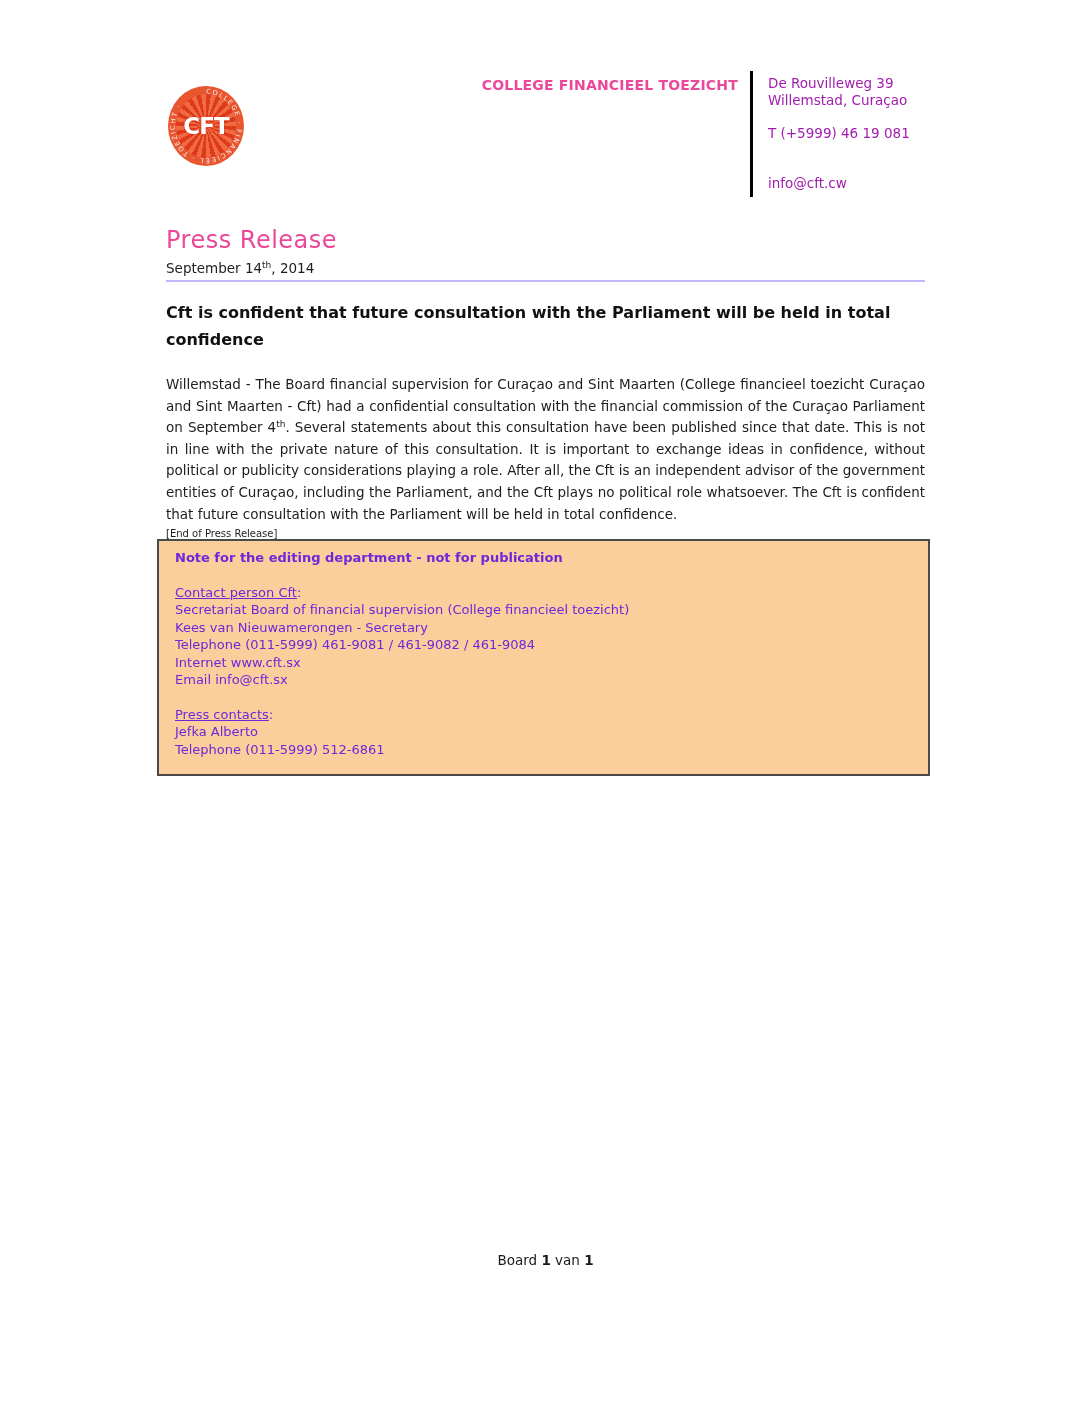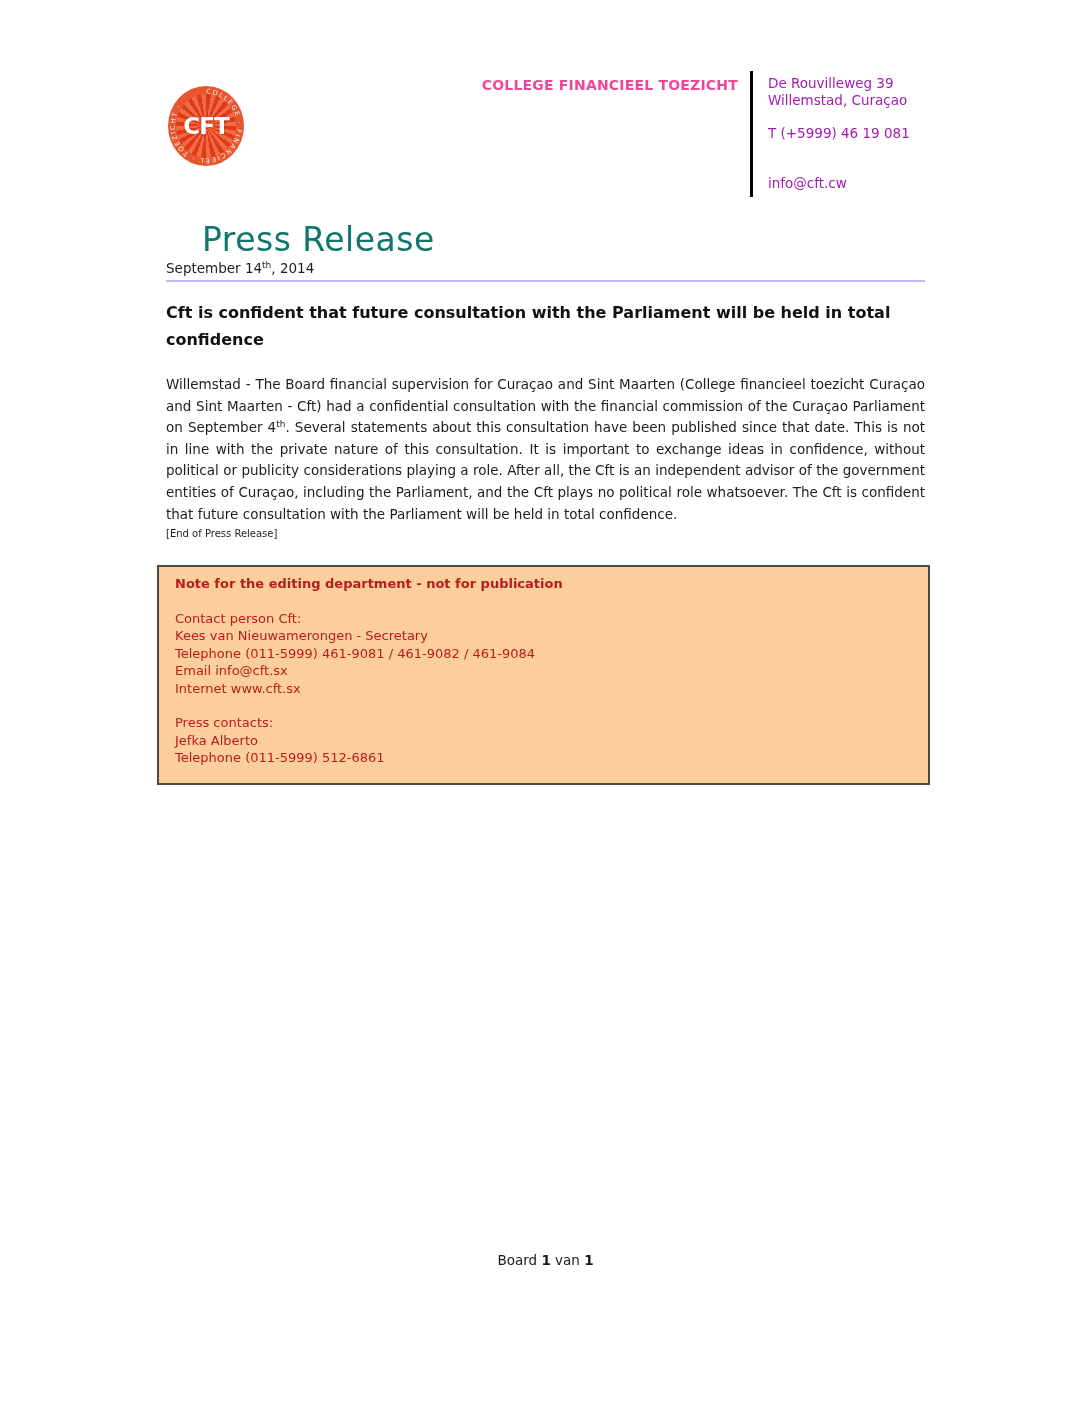--- a/index.html
+++ b/index.html
@@ -45,21 +45,21 @@
   .address-block {
     position:absolute; left:768px; top:75px;
     font-size:13.5px; line-height:17px; color:#a21caf;
   }
   .address-block .phone { margin-top:16px; }
   .address-block .email { margin-top:33px; }
 
   
   .content { position:absolute; left:166px; top:221px; width:759px; }
   .page-title {
-    font-size:33px; font-weight:400; line-height:38px; letter-spacing:.5px; color:#0f766e;margin-left:36px;
+    font-size:24px; font-weight:400; line-height:38px; letter-spacing:.5px; color:#ec4899;
   }
   .date-rule {
     border-bottom:2px solid #c4b5fd;
     padding-bottom:4px; margin-top:1px;
     font-size:13.5px;
   }
   sup { font-size:9px; vertical-align:super; line-height:0; }
 
   .release-heading {
     margin-top:17px;
@@ -67,29 +67,29 @@
   }
   .release-body {
     margin-top:21px;
     font-size:13.5px; line-height:21.6px;
     text-align:justify; text-justify:inter-word;
   }
   .end-marker { margin-top:3px; font-size:10px; }
 
   
   .note-box {
-    margin-top:26px; margin-left:-9px; margin-right:-5px;
+    margin-left:-9px; margin-right:-5px;
     background:#FBCE9C;
     border:2px solid #4a4a4a;
     padding:8px 16px 16px 16px;
-    font-size:13px; line-height:17.5px; color:#b91c1c;
+    font-size:13px; line-height:17.5px; color:#6d28d9;
   }
   .note-box .box-title { font-weight:bold; }
   .note-box .section { margin-top:17px; }
-  .note-box .u { }
+  .note-box .u { text-decoration:underline; }
 
   
   .footer {
     position:absolute; left:166px; top:1252px; width:759px;
     text-align:center; font-size:13.5px; color:#1a1a1a;
   }
   .footer b { font-weight:bold; }
 </style>
 </head>
 <body>
@@ -134,24 +134,25 @@
 
     <p class="release-body"><span>Willemstad - The Board financial supervision for Curaçao and Sint Maarten (College financieel toezicht Curaçao and Sint Maarten - Cft) had a confidential consultation with the financial commission of the Curaçao Parliament on September 4</span><sup>th</sup><span>. Several statements about this consultation have been published since that date. This is not in line with the private nature of this consultation. It is important to exchange ideas in confidence, without political or publicity considerations playing a role.  After all, the Cft is an independent advisor of the government entities of Curaçao, including the Parliament, and the Cft plays no political role whatsoever. The Cft is confident that future consultation with the Parliament will be held in total confidence.</span></p>
 
     <div class="end-marker">[End of Press Release]</div>
 
     <div class="note-box">
       <div class="box-title">Note for the editing department - not for publication</div>
 
       <div class="section">
         <div><span class="u">Contact person Cft</span><span>:</span></div>
+        <div>Secretariat Board of financial supervision (College financieel toezicht)</div>
         <div>Kees van Nieuwamerongen - Secretary</div>
         <div>Telephone (011-5999) 461-9081 / 461-9082 / 461-9084</div>
+        <div>Internet www.cft.sx</div>
         <div>Email info@cft.sx</div>
-        <div>Internet www.cft.sx</div>
       </div>
 
       <div class="section">
         <div><span class="u">Press contacts</span><span>:</span></div>
         <div>Jefka Alberto</div>
         <div>Telephone (011-5999) 512-6861</div>
       </div>
     </div>
 
   </div>

